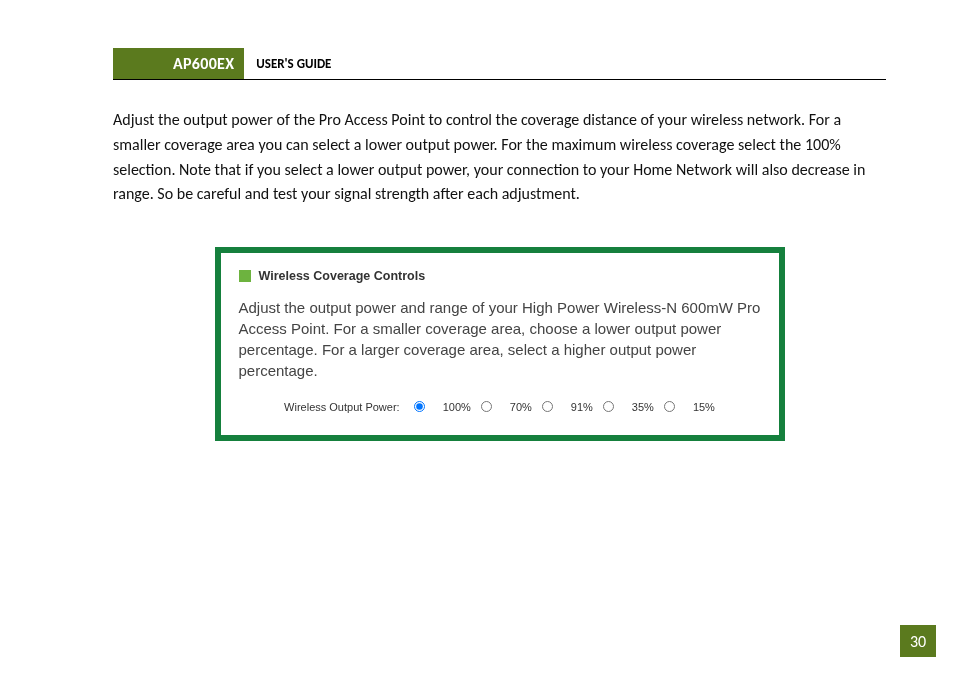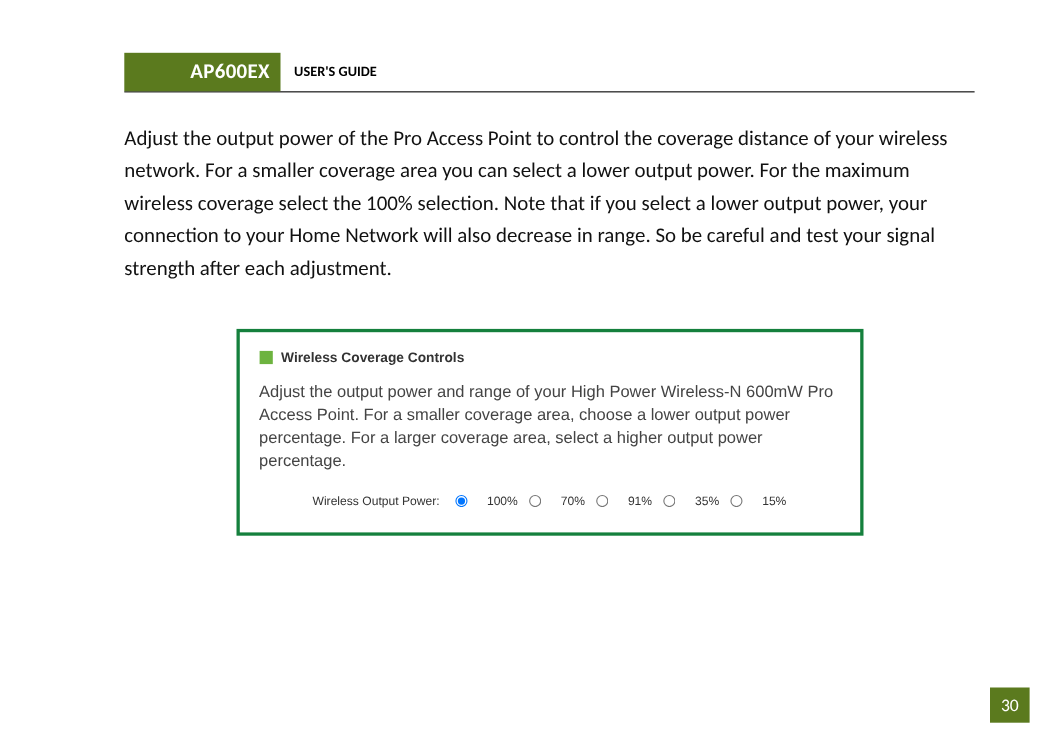--- a/index.html
+++ b/index.html
@@ -18,21 +18,21 @@
       display: flex;
       align-items: stretch;
       border-bottom: 1px solid #000;
       margin-left: 53px;
       margin-right: 8px;
     }
     .header-badge {
       background: #5b7a1e;
       color: #fff;
       font-weight: 700;
-      font-size: 19px;
+      font-size: 16px;
       padding: 6px 10px 6px 60px;
       letter-spacing: 0.3px;
       display: flex;
       align-items: center;
     }
     .header-title {
       font-weight: 700;
       font-size: 13px;
       padding: 6px 12px;
       display: flex;
@@ -40,32 +40,32 @@
     }
     .content {
       padding: 28px 8px 0 53px;
     }
     .section-heading {
       font-weight: 700;
       font-size: 14.5px;
       margin-bottom: 22px;
     }
     .body-text {
-      font-size: 19px;
+      font-size: 16px;
       line-height: 1.55;
       margin-bottom: 22px;
       color: #111;
     }
     .figure-wrap {
       display: flex;
       justify-content: center;
       margin-top: 40px;
     }
     .figure {
-      border: 3px solid #15803d;
+      border: 6px solid #15803d;
       width: 570px;
       padding: 16px 18px 22px 18px;
       font-family: Arial, sans-serif;
     }
     .figure-title-row {
       display: flex;
       align-items: center;
       margin-bottom: 14px;
     }
     .green-square {

